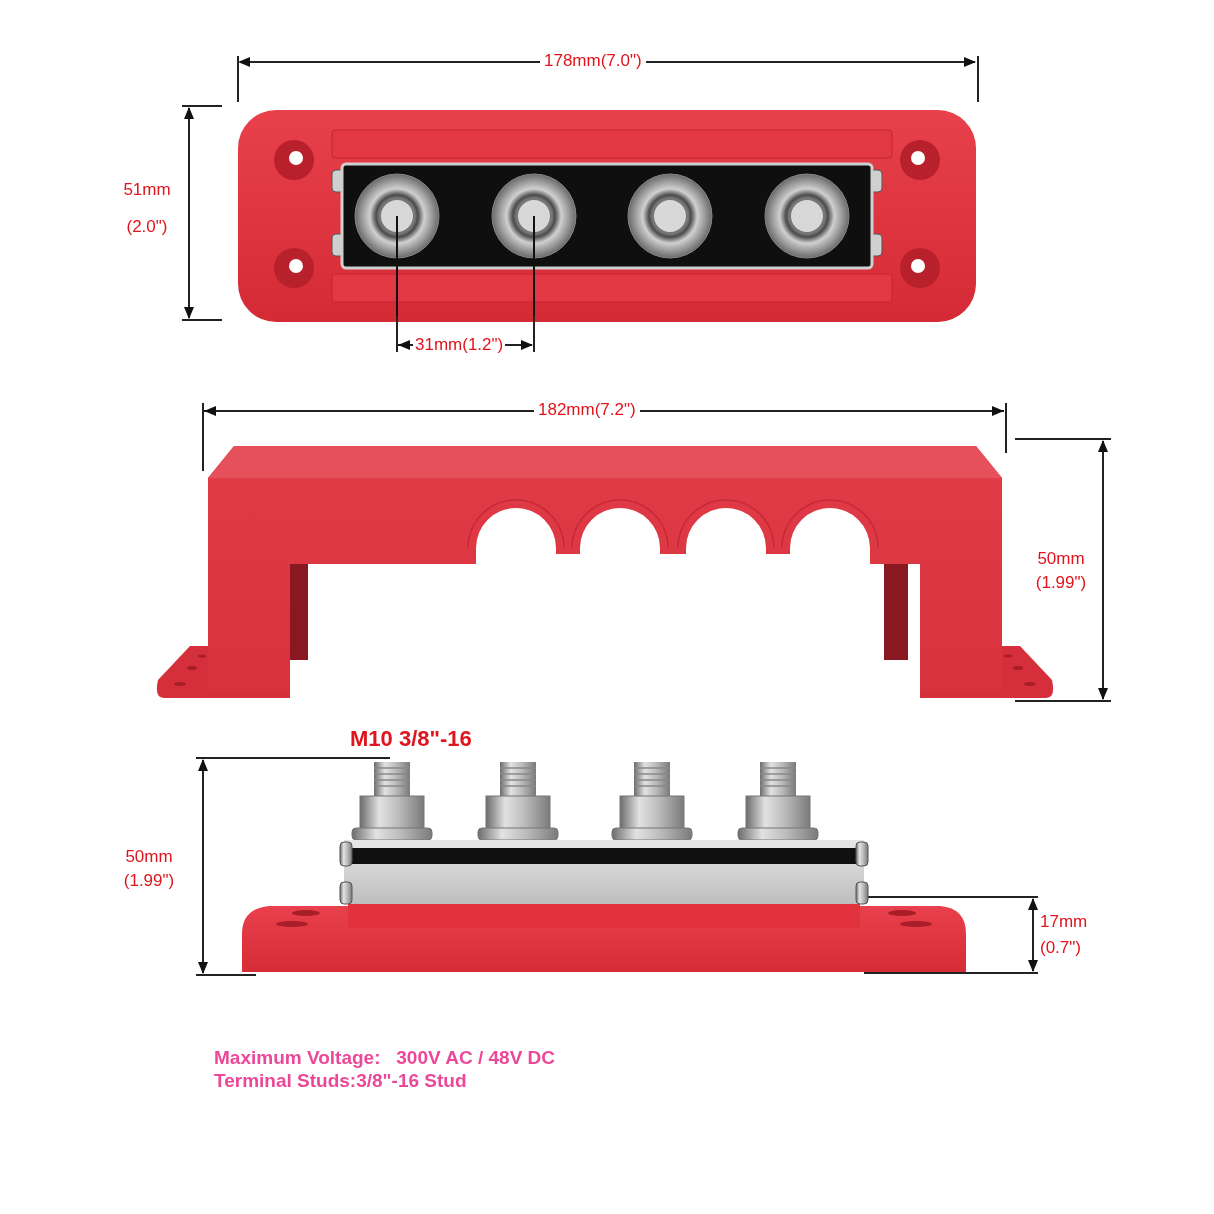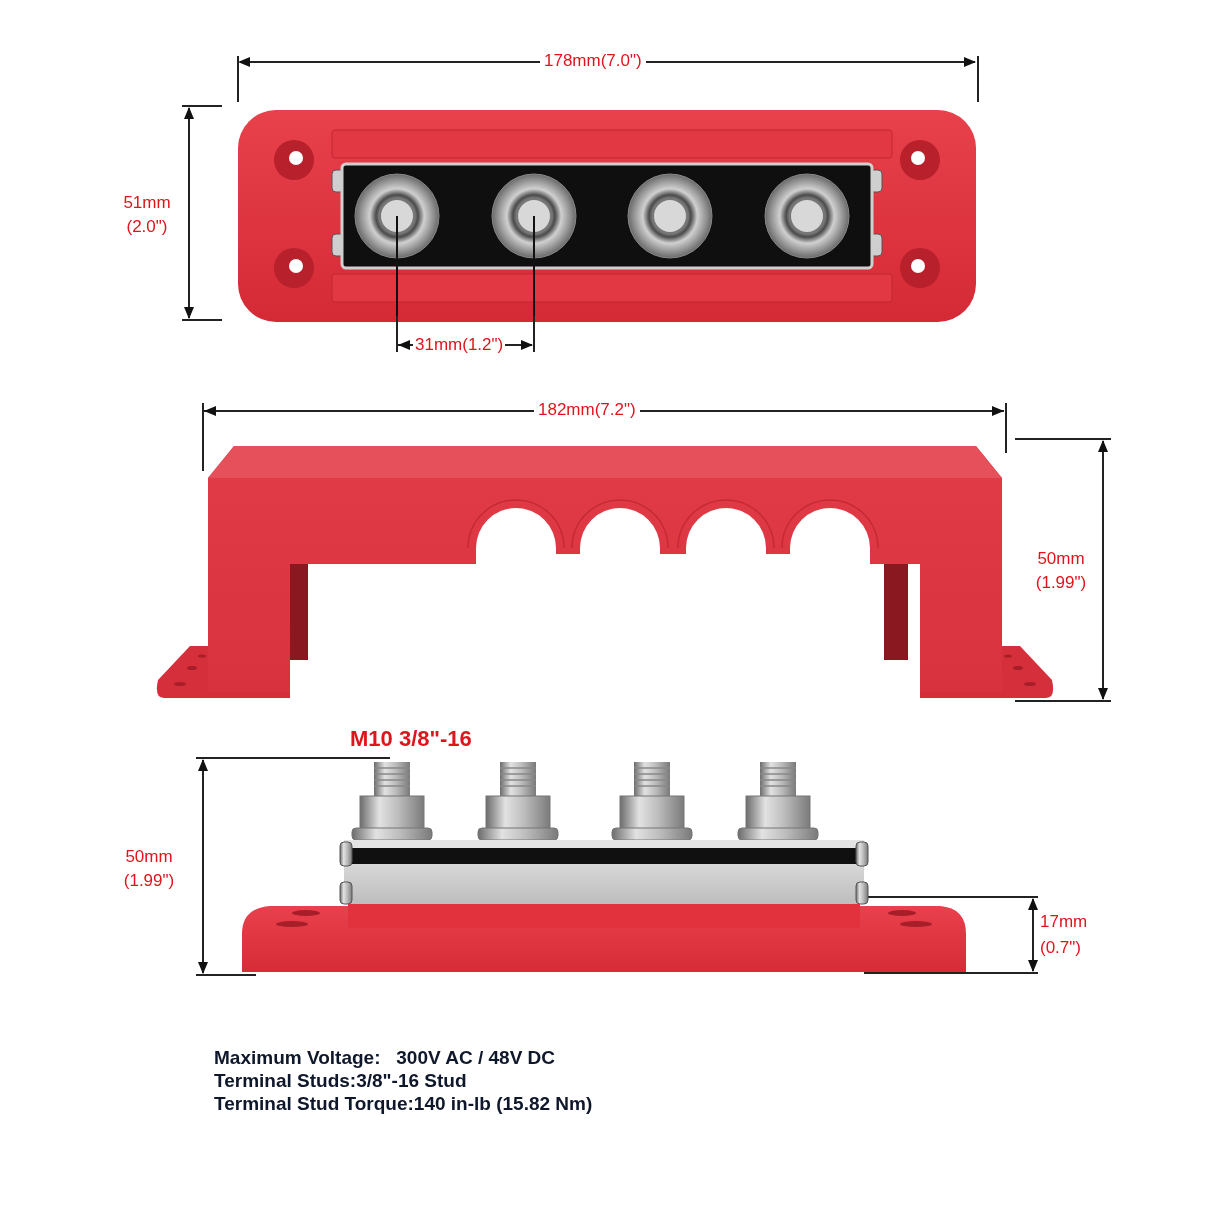--- a/index.html
+++ b/index.html
@@ -7,42 +7,42 @@
   .abs { position: absolute; }
   .dim-text { position: absolute; color: #e0141c; font-family: "Liberation Sans", sans-serif; font-size: 17px; line-height: 22px; text-align: center; white-space: nowrap; background: #fff; }
   .line-h { position: absolute; height: 2px; background: #222; }
   .line-v { position: absolute; width: 2px; background: #222; }
   .arrow-l, .arrow-r, .arrow-u, .arrow-d { position: absolute; width: 0; height: 0; }
   .arrow-l { border-top: 5px solid transparent; border-bottom: 5px solid transparent; border-right: 12px solid #111; }
   .arrow-r { border-top: 5px solid transparent; border-bottom: 5px solid transparent; border-left: 12px solid #111; }
   .arrow-u { border-left: 5px solid transparent; border-right: 5px solid transparent; border-bottom: 12px solid #111; }
   .arrow-d { border-left: 5px solid transparent; border-right: 5px solid transparent; border-top: 12px solid #111; }
   .stud-label { position: absolute; color: #e0141c; font-weight: bold; font-size: 22px; font-family: "Liberation Sans", sans-serif; }
-  .specs { position: absolute; left: 214px; top: 1046px; font-family: "Liberation Sans", sans-serif; font-weight: bold; font-size: 19px; line-height: 23px; color: #0f172a; }
+  .specs { position: absolute; left: 214px; top: 1046px; font-family: "Liberation Sans", sans-serif; font-weight: bold; font-size: 19px; line-height: 23px; color: #ec4899; }
   .specs div { white-space: pre; }
   svg { display: block; }
 </style>
 </head>
 <body>
 
 <div>
 
   <div class="line-v" style="left:237px; top:56px; height:46px;"></div>
   <div class="line-v" style="left:977px; top:56px; height:46px;"></div>
   <div class="line-h" style="left:240px; top:61px; width:735px;"></div>
   <div class="arrow-l" style="left:238px; top:57px;"></div>
   <div class="arrow-r" style="left:964px; top:57px;"></div>
   <div class="dim-text" style="left:540px; top:50px; padding:0 4px;">178mm(7.0")</div>
 
   <div class="line-h" style="left:182px; top:105px; width:40px;"></div>
   <div class="line-h" style="left:182px; top:319px; width:40px;"></div>
   <div class="line-v" style="left:188px; top:108px; height:210px;"></div>
   <div class="arrow-u" style="left:184px; top:107px;"></div>
   <div class="arrow-d" style="left:184px; top:307px;"></div>
-  <div class="dim-text" style="left:112px; top:192px; width:70px; background:transparent;">51mm</div>
+  <div class="dim-text" style="left:112px; top:179px; width:70px; background:transparent;">51mm</div>
   <div class="dim-text" style="left:112px; top:216px; width:70px; background:transparent;">(2.0")</div>
 
   <svg class="abs" style="left:236px; top:108px;" width="742" height="216" viewBox="0 0 742 216">
     <defs>
       <linearGradient id="redTop" x1="0" y1="0" x2="0" y2="1">
         <stop offset="0" stop-color="#e8414c"></stop>
         <stop offset="1" stop-color="#d42a36"></stop>
       </linearGradient>
       <radialGradient id="nut" cx="0.5" cy="0.5" r="0.5">
         <stop offset="0" stop-color="#e8e8e8"></stop>
@@ -259,14 +259,13 @@
         <ellipse cx="52" cy="166" rx="16" ry="3"></ellipse>
       <ellipse cx="662" cy="155" rx="14" ry="3"></ellipse>
         <ellipse cx="676" cy="166" rx="16" ry="3"></ellipse>
     </g>
   </svg>
 </div>
 
 <div class="specs">
   <div><span>Maximum Voltage:</span><span>   300V AC / 48V DC</span></div>
   <div><span>Terminal Studs:</span><span>3/8"-16 Stud</span></div>
-  <div><span>Terminal Stud Torque:</span><span>140 in-lb (15.82 Nm)</span></div>
 </div>
 
 </body></html>

